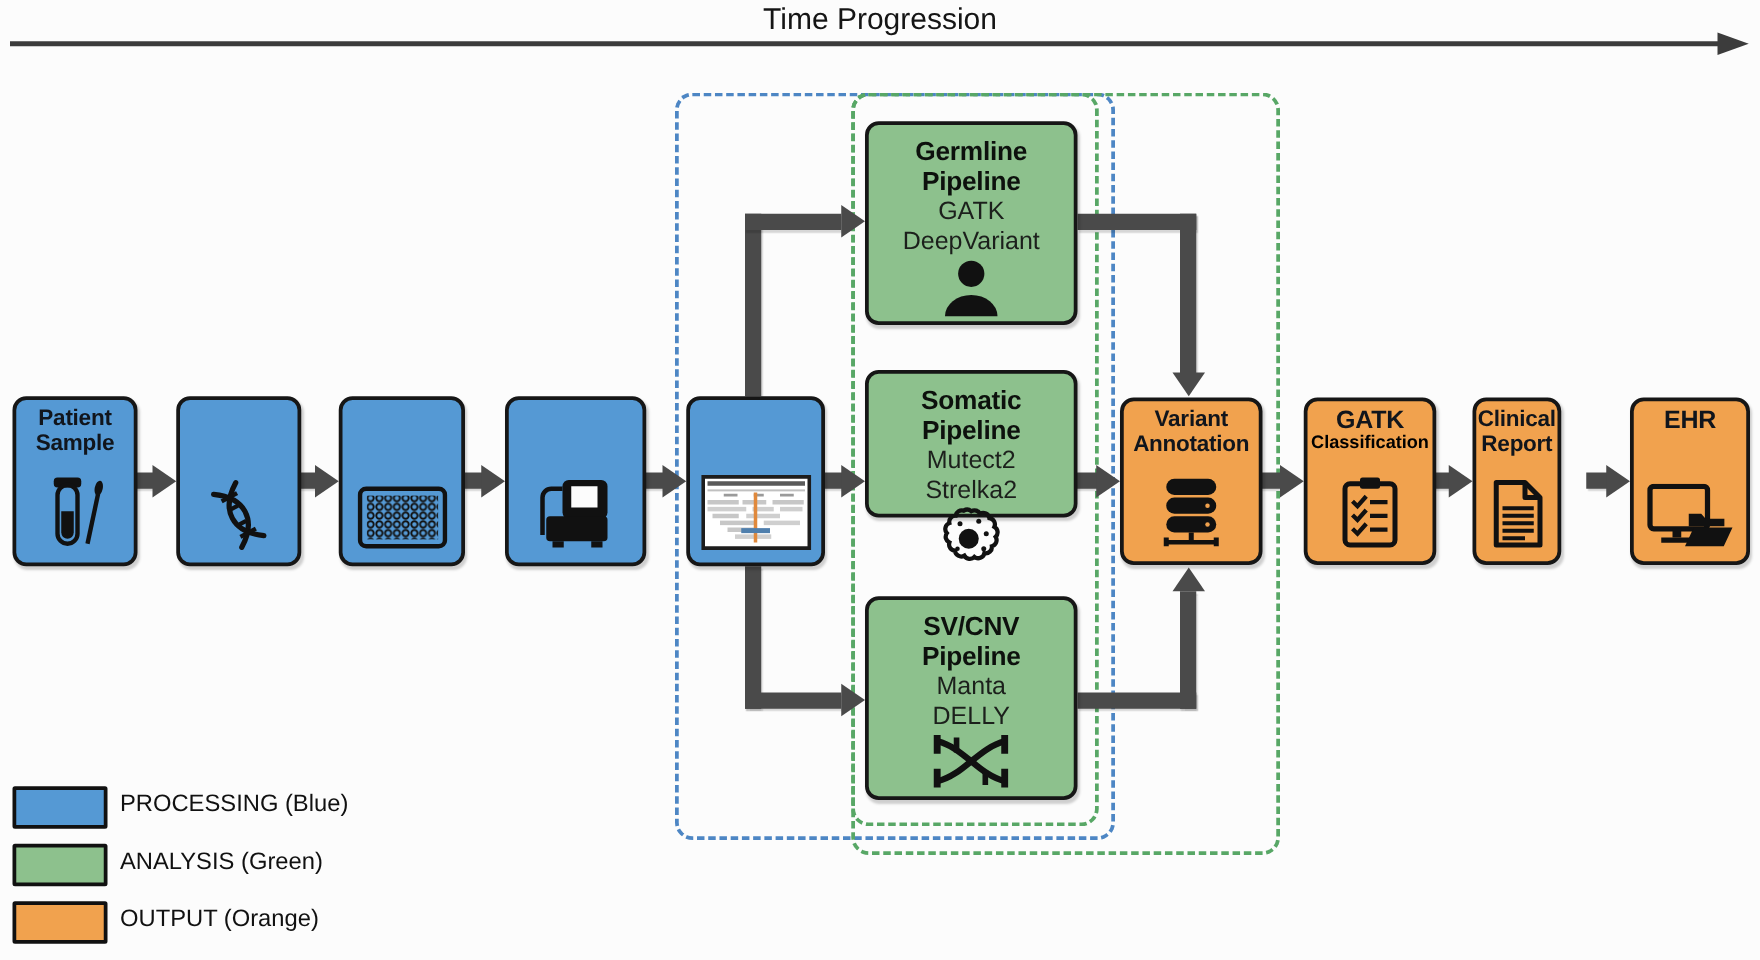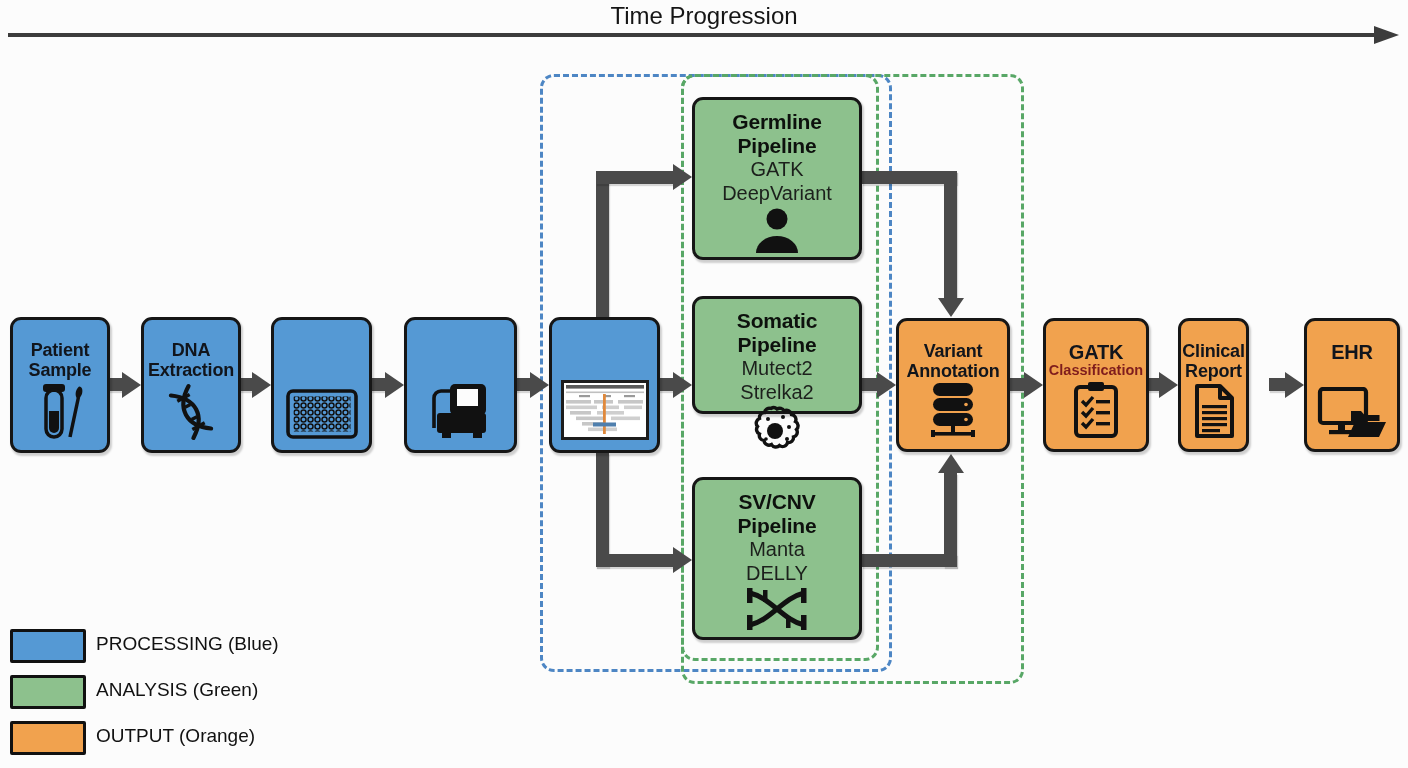--- a/index.html
+++ b/index.html
@@ -18,24 +18,24 @@
   .frame.blue{border-color:#4d86c4;}
   .frame.green{border-color:#58a766;}
   
   .node{position:absolute;border:3px solid #161616;border-radius:11px;box-sizing:border-box;
     display:flex;flex-direction:column;align-items:center;text-align:center;
     box-shadow:1.5px 2.5px 2px rgba(0,0,0,.18);}
   .node.blue{background:#5599d4;}
   .node.green{background:#8dc18d;border-radius:11px;}
   .node.orange{background:#f1a24e;align-items:center;}
   .ntitle{font-weight:bold;font-size:18px;line-height:1.12;color:#11151c;
-    padding-top:20px;letter-spacing:-0.2px;}
+    padding-top:4px;letter-spacing:-0.2px;}
   .node.green .ntitle{font-size:21px;max-width:118px;padding-top:10px;color:#0d110d;}
   .tool{font-size:20px;line-height:1.22;color:#1c201c;}
-  .subtitle{font-weight:bold;font-size:14.5px;line-height:1.1;color:#7f1d1d;}
+  .subtitle{font-weight:bold;font-size:14.5px;line-height:1.1;color:#000000;}
   .ntitle.big2{font-size:20px;}
   .nicon{margin-top:auto;margin-bottom:10px;display:flex;align-items:center;justify-content:center;}
   .node.green .nicon{margin-bottom:12px;}
   
   .shaft{position:absolute;background:#4a4a4a;box-shadow:1px 2px 1px rgba(0,0,0,.15);}
   .head-r{position:absolute;width:0;height:0;border-top:13px solid transparent;
     border-bottom:13px solid transparent;border-left:19px solid #4a4a4a;}
   .head-d{position:absolute;width:0;height:0;border-left:13px solid transparent;
     border-right:13px solid transparent;border-top:19px solid #4a4a4a;}
   .head-u{position:absolute;width:0;height:0;border-left:13px solid transparent;
@@ -101,21 +101,20 @@
       <rect x="6" y="4" width="22" height="8" rx="3" fill="#111"></rect>
       <rect x="9" y="10" width="16" height="47" rx="8" fill="none" stroke="#111" stroke-width="3.5"></rect>
       <path d="M12 31 h10 v17 a5 5 0 0 1 -10 0 z" fill="#111"></path>
       <line x1="33" y1="57" x2="41.5" y2="17" stroke="#111" stroke-width="3.5"></line>
       <ellipse cx="42" cy="12.5" rx="3.2" ry="6" fill="#111" transform="rotate(12 42 12.5)"></ellipse>
     </svg>
   </div>
 </div>
 
 <div class="node blue" style="left:141px;top:317px;width:100px;height:136px">
-  <div class="ntitle">DNA Extraction</div>
   <div class="nicon" style="transform:rotate(-28deg)">
     <svg width="46" height="56" viewBox="0 0 46 56">
       <path d="M13 4 C34 18, 34 38, 13 52" stroke="#111" stroke-width="4.2" fill="none" stroke-linecap="round"></path>
       <path d="M33 4 C12 18, 12 38, 33 52" stroke="#111" stroke-width="4.2" fill="none" stroke-linecap="round"></path>
       <line x1="16" y1="12" x2="30" y2="12" stroke="#111" stroke-width="3.4"></line>
       <line x1="20" y1="21" x2="26" y2="21" stroke="#111" stroke-width="3.4"></line>
       <line x1="20" y1="35" x2="26" y2="35" stroke="#111" stroke-width="3.4"></line>
       <line x1="16" y1="44" x2="30" y2="44" stroke="#111" stroke-width="3.4"></line>
     </svg>
   </div>

